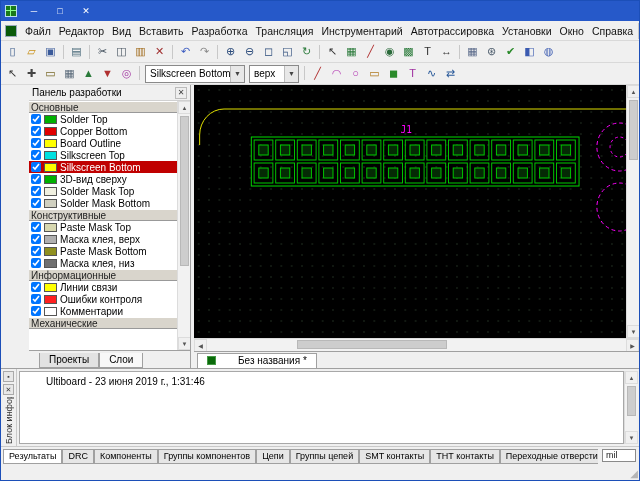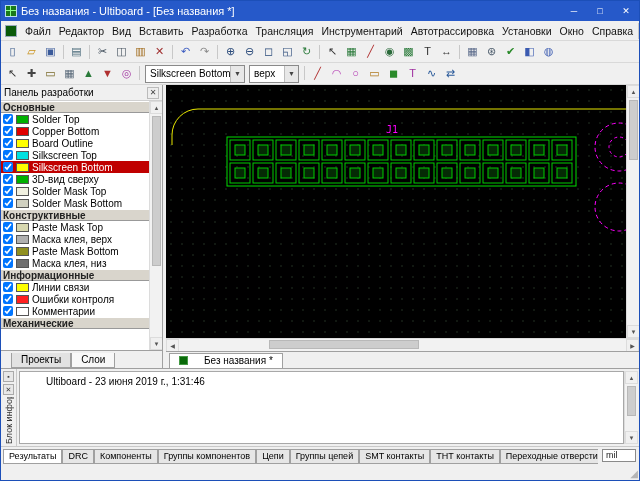--- a/index.html
+++ b/index.html
@@ -25,32 +25,32 @@
   .toolbar { height:22px; background:#f0f0f0; border-bottom:1px solid #d9d9d9; display:flex; align-items:center; padding:0 2px; flex:none; }
   .tbi { width:19px; height:18px; display:flex; align-items:center; justify-content:center; border:1px solid transparent; }
   .tbi .g { font-size:11px; line-height:1; }
   .tbi.sep { width:7px; height:16px; border:none; }
   .tbi.sep:after { content:""; width:1px; height:14px; background:#c8c8c8; margin:auto; }
   .combo { height:18px; background:#fff; border:1px solid #8a8a8a; display:flex; align-items:center; font-size:10px; padding-left:4px; margin:0 2px; flex:none; white-space:nowrap; overflow:hidden; }
   .combo .arrow { margin-left:auto; width:14px; height:16px; background:#e8e8e8; border-left:1px solid #bdbdbd; display:flex; align-items:center; justify-content:center; font-size:7px; color:#444; flex:none; }
   .combo .val { flex:1; overflow:hidden; }
 
   
-  .body { height:283px; display:flex; flex:none; }
+  .body { height:283px; display:flex; flex:none;margin-left:28px; }
 
   
   .panel { width:162px; flex:none; display:flex; flex-direction:column; background:#f0f0f0; border-right:1px solid #a0a0a0; }
   .panel-header { height:16px; display:flex; align-items:center; font-size:10px; padding:0 3px; border-bottom:1px solid #d0d0d0; }
   .panel-close { margin-left:auto; width:12px; height:12px; display:flex; align-items:center; justify-content:center; font-size:8px; color:#444; border:1px solid #bbb; background:#eee; }
   .panel-list { flex:1; display:flex; overflow:hidden; background:#fff; }
   .rows { flex:1; overflow:hidden; }
   .layer-row { height:12px; display:flex; align-items:center; gap:3px; padding:0 2px; font-size:10px; white-space:nowrap; cursor:default; }
   .layer-row input { width:10px; height:10px; margin:0; flex:none; }
   .swatch { width:13px; height:9px; border:1px solid #555; flex:none; }
-  .layer-row.header { background:#d9d5cc; font-weight:bold; border-top:1px solid #fff; border-bottom:1px solid #999; color:#222; }
+  .layer-row.header { background:#d9d5cc; font-weight:normal; border-top:1px solid #fff; border-bottom:1px solid #999; color:#222; }
   .layer-row.selected { background:#c00000; color:#fff; }
   .panel-tabs { height:18px; display:flex; align-items:flex-end; background:#f0f0f0; border-top:1px solid #a0a0a0; font-size:10px; padding-left:10px; }
   .panel-tab { border:1px solid #a0a0a0; border-top:none; background:#e2e2e2; padding:1px 9px 2px; }
   .panel-tab.active { background:#f8f8f8; }
 
   .splitter { width:3px; background:#f0f0f0; flex:none; cursor:col-resize; }
 
   
   .canvas-col { flex:1; display:flex; flex-direction:column; min-width:0; }
   .canvas-wrap { flex:1; display:flex; min-height:0; }
@@ -59,21 +59,21 @@
   
   .vscroll { width:13px; flex:none; background:#f2f2f2; border-left:1px solid #dcdcdc; display:flex; flex-direction:column; }
   .hscroll { height:13px; flex:none; background:#f2f2f2; border-top:1px solid #dcdcdc; display:flex; }
   .sb-btn { width:13px; height:13px; flex:none; display:flex; align-items:center; justify-content:center; font-size:6px; color:#555; background:#f0f0f0; border:1px solid #dcdcdc; }
   .sb-thumb-v { width:9px; margin:2px auto 0; background:#cdcdcd; border:1px solid #b8b8b8; }
   .sb-thumb-h { height:9px; margin:1px 0 0 90px; background:#cdcdcd; border:1px solid #b8b8b8; width:150px; }
   .sb-fill { flex:1; }
 
   
   .doc-tab-row { height:17px; background:#f0f0f0; border-top:1px solid #a0a0a0; display:flex; align-items:flex-end; font-size:10px; padding-left:3px; flex:none; }
-  .doc-tab { display:flex; align-items:center; gap:16px; background:#fff; border:1px solid #a0a0a0; border-bottom:none; padding:1px 9px 2px; }
+  .doc-tab { display:flex; align-items:center; gap:22px; background:#fff; border:1px solid #a0a0a0; border-bottom:none; padding:1px 9px 2px; }
   .board-icon { width:9px; height:9px; background:#0a6a0a; border:1px solid #494; }
 
   
   .results { height:78px; display:flex; border-top:1px solid #a0a0a0; background:#f0f0f0; flex:none; }
   .results-side { width:16px; flex:none; display:flex; flex-direction:column; align-items:center; padding:2px 0; gap:2px; border-right:1px solid #c9c9c9; }
   .side-btn { width:11px; height:11px; border:1px solid #aaa; background:#e8e8e8; font-size:7px; display:flex; align-items:center; justify-content:center; color:#444; flex:none; }
   .side-label { flex:1; display:flex; align-items:flex-end; writing-mode:vertical-rl; transform:rotate(180deg); font-size:9px; color:#333; white-space:nowrap; overflow:hidden; }
   .results-body { flex:1; background:#fff; border:1px solid #a8a8a8; margin:2px 0 2px 2px; font-size:10px; padding:4px 4px 0 26px; overflow:hidden; white-space:nowrap; }
   .results-vscroll { margin:2px 2px 2px 0; height:auto; }
 
@@ -87,21 +87,20 @@
   .bottom-pad { height:16px; background:#f0f0f0; flex:none; display:flex; align-items:flex-end; justify-content:flex-end; }
   .grip { font-size:10px; color:#b5b5b5; line-height:1; padding:0 1px 1px 0; }
 </style>
 </head>
 <body>
 
 <div class="window">
 
   <div class="titlebar">
     <div class="app-icon"></div>
-    <div class="title-text">Без названия - Ultiboard - [Без названия *]</div>
     <div class="wbtn">─</div>
     <div class="wbtn">□</div>
     <div class="wbtn">✕</div>
   </div>
 
   <div class="menubar">
     <div class="doc-mini-icon"></div>
     <div style="display:flex">
 
     <div class="menu-item">Файл</div>

